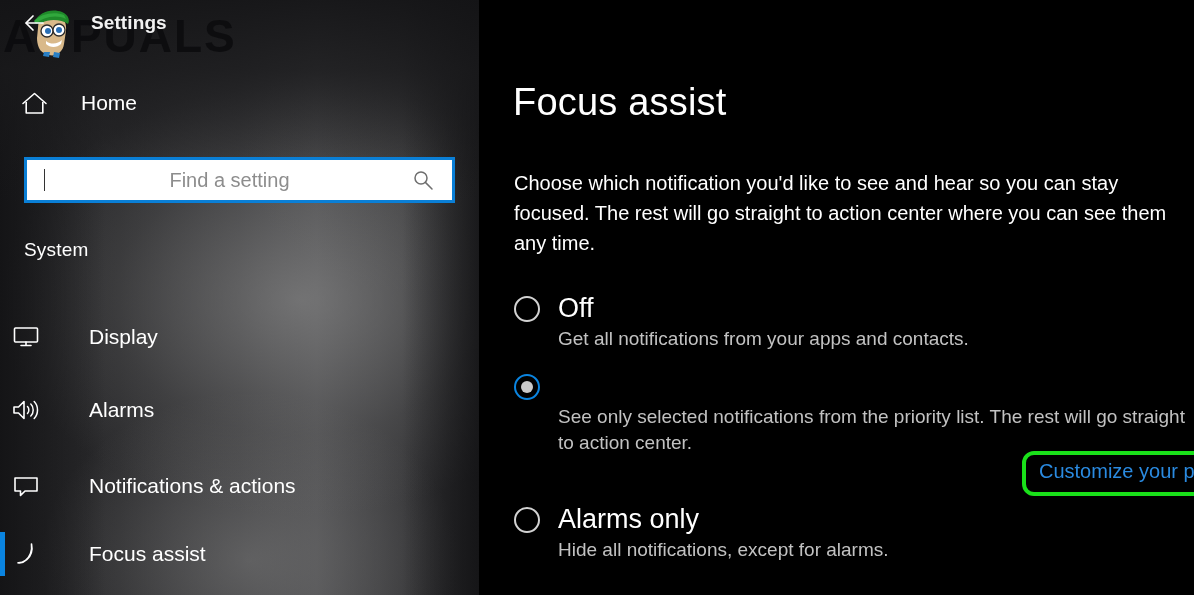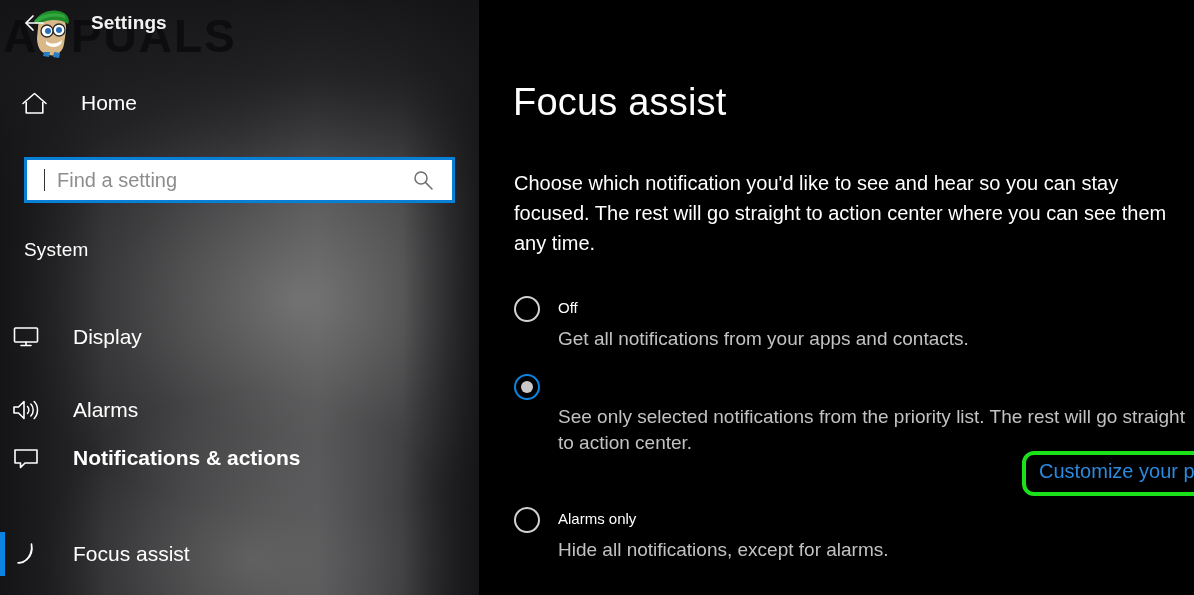--- a/index.html
+++ b/index.html
@@ -118,23 +118,24 @@
     display: flex; align-items: center;
   }
   #search-caret {
     width: 1px; height: 22px;
     background: #333;
     margin-left: 17px;
   }
   #search-placeholder {
     font-size: 20px;
     color: #8d8d8d;
-    margin-left: 12px;
+    margin-left: 2px;
     flex: 1;
     white-space: nowrap;
+    text-align: center;
   }
   #search-icon { margin-right: 18px; display:flex; align-items:center; }
 
   
   #group-header {
     position: absolute;
     left: 24px; top: 239px;
     font-size: 19px;
     font-weight: normal;
     color: #ffffff;
@@ -152,21 +153,21 @@
   }
   .nav-item .nav-icon {
     width: 52px;
     display: flex;
     justify-content: center;
     align-items: center;
   }
   .nav-item .nav-label {
     font-size: 21px;
     color: #ffffff;
-    margin-left: 21px;
+    margin-left: 37px;
     white-space: nowrap;
   }
   .nav-sel-bar {
     position: absolute;
     left: 0;
     width: 5px;
     height: 44px;
     background: #0a84e0;
   }
 
@@ -212,21 +213,21 @@
     display: flex;
     align-items: center;
     justify-content: center;
   }
   .radio-dot {
     width: 12px; height: 12px;
     border-radius: 50%;
     background: #c9c9c9;
   }
   .radio-label {
-    font-size: 15px;
+    font-size: 27px;
     color: #ffffff;
     margin-left: 18px;
     line-height: 26px;
   }
   .radio-desc {
     font-size: 19px;
     color: #c2c2c2;
     margin-left: 44px;
     margin-top: 4px;
     line-height: 26px;
@@ -329,21 +330,21 @@
         <svg width="30" height="24" viewBox="0 0 30 24">
           <path d="M3 9 L7.5 9 L13 3.5 L13 20.5 L7.5 15 L3 15 Z" fill="none" stroke="#ffffff" stroke-width="1.6" stroke-linejoin="round"></path>
           <path d="M16.5 8.5 C18.3 10.3 18.3 13.7 16.5 15.5" fill="none" stroke="#ffffff" stroke-width="1.5" stroke-linecap="round"></path>
           <path d="M19.8 6 C23 9 23 15 19.8 18" fill="none" stroke="#ffffff" stroke-width="1.5" stroke-linecap="round"></path>
           <path d="M23.2 3.5 C27.6 8 27.6 16 23.2 20.5" fill="none" stroke="#ffffff" stroke-width="1.5" stroke-linecap="round"></path>
         </svg>
       </span>
       <span class="nav-label">Alarms</span>
     </div>
 
-    <div class="nav-item" style="top:436px;font-weight:bold;">
+    <div class="nav-item" style="top:464px;">
       <span class="nav-icon">
         <svg width="28" height="24" viewBox="0 0 28 24">
           <path d="M3 4 L25 4 L25 17 L13 17 L8.5 21.5 L8.5 17 L3 17 Z" fill="none" stroke="#ffffff" stroke-width="1.6" stroke-linejoin="round"></path>
         </svg>
       </span>
       <span class="nav-label">Notifications &amp; actions</span>
     </div>
 
     <div class="nav-sel-bar" style="top:532px;"></div>
     <div class="nav-item" style="top:532px;">

